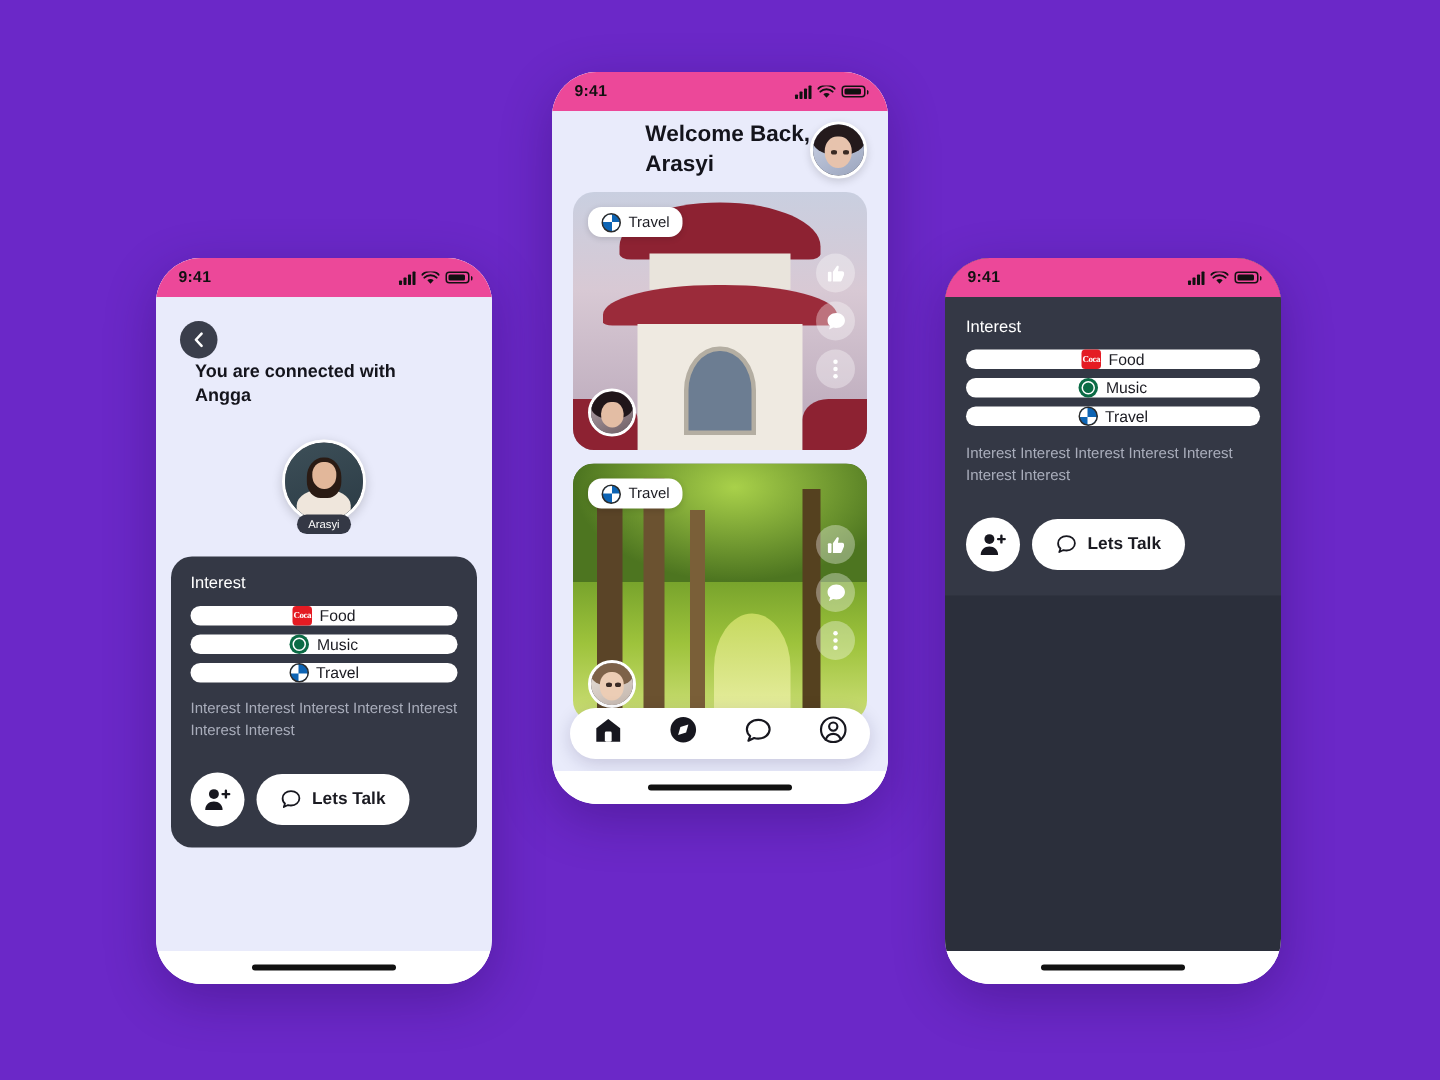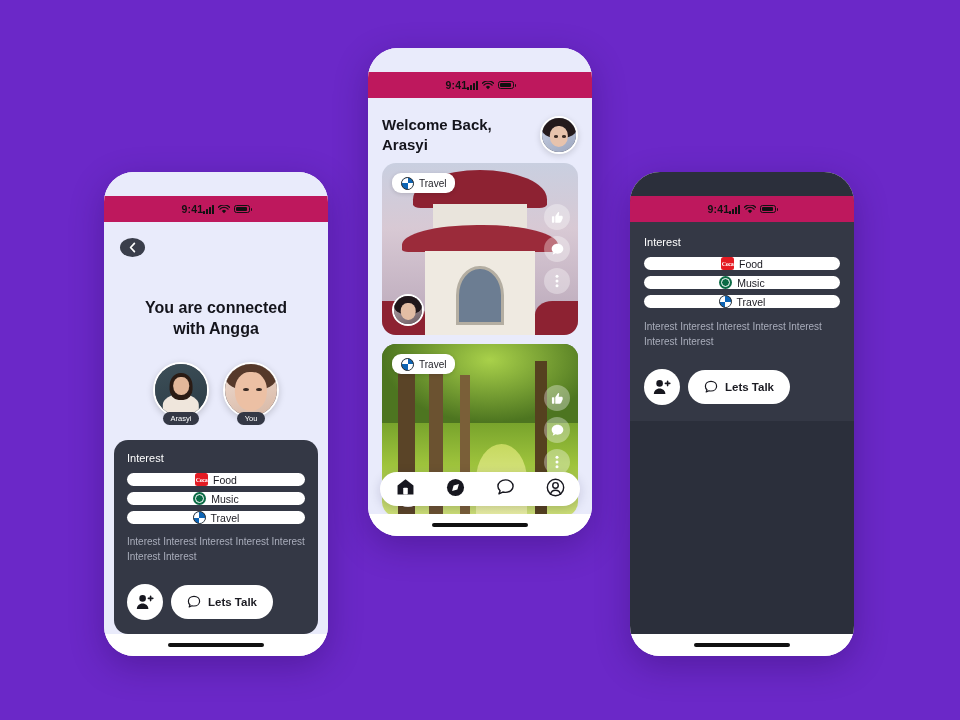--- a/index.html
+++ b/index.html
@@ -21,23 +21,23 @@
     overflow:hidden;
     display:flex; flex-direction:column;
   }
   .phone-screen {
     flex:1; display:flex; flex-direction:column;
     background:#E9EBFB; position:relative; overflow:hidden;
   }
 
   
   .statusbar {
-    height:26px; background:#be185d; flex:0 0 26px;
-    display:flex; align-items:center; justify-content:center;
-    padding:0 15px; position:relative; z-index:5;margin-top:24px;
+    height:26px; background:#ec4899; flex:0 0 26px;
+    display:flex; align-items:center; justify-content:space-between;
+    padding:0 15px; position:relative; z-index:5;
   }
   .status-time { font-size:10.5px; font-weight:700; color:#111; letter-spacing:.2px; }
   .status-icons { display:flex; align-items:center; gap:4px; }
   .sig { display:flex; align-items:flex-end; gap:1px; height:9px; }
   .sig i { width:2px; background:#111; border-radius:.5px; display:block; }
   .sig i:nth-child(1){height:3px} .sig i:nth-child(2){height:5px}
   .sig i:nth-child(3){height:7px} .sig i:nth-child(4){height:9px}
   .batt { width:16px; height:8px; border:1.2px solid #111; border-radius:2.5px; padding:1px; position:relative; }
   .batt::after{ content:""; position:absolute; right:-3px; top:2px; width:1.5px; height:3px; background:#111; border-radius:0 1px 1px 0; }
   .batt i { display:block; height:100%; width:88%; background:#111; border-radius:1px; }
@@ -87,37 +87,37 @@
   }
 
   
   #phoneLeft { left:104px; top:172px; width:224px; height:484px; }
   .back-btn {
     width:25px; height:25px; border-radius:50%; background:#3a3e4b;
     display:flex; align-items:center; justify-content:center;
     margin:16px 0 0 16px;
   }
   .connected-title {
-    text-align:center; font-size:16px; font-weight:700; color:#14141c;
-    line-height:1.35; margin-top:40px; padding:0 26px;
+    text-align:left; font-size:12px; font-weight:700; color:#14141c;
+    line-height:1.35; padding:0 26px;
   }
   .pair { display:flex; justify-content:center; gap:14px; margin-top:22px; }
   .pair-item { position:relative; display:flex; flex-direction:column; align-items:center; }
   .pair-av { width:56px; height:56px; border:2.5px solid #fff; box-shadow:0 2px 7px rgba(0,0,0,.18); }
   .pair-tag {
     position:absolute; bottom:-7px; background:#343845; color:#fff;
     font-size:7.5px; border-radius:7px; padding:2px 8px; white-space:nowrap;
   }
   #phoneLeft .interest-card { margin:22px 10px 0; }
 
   
   #phoneCenter { left:368px; top:48px; width:224px; height:488px; }
   .feed-header {
-    display:flex; align-items:center; justify-content:space-between;
-    padding:17px 14px 9px;
+    display:flex; align-items:center; justify-content:flex-end;
+    padding:6px 14px 9px;
   }
   .welcome { font-size:15px; font-weight:700; color:#14141c; line-height:1.3; }
   .header-av { width:38px; height:38px; border:2px solid #fff; box-shadow:0 2px 6px rgba(0,0,0,.15); }
   .feed { padding:0 14px; display:flex; flex-direction:column; gap:9px; }
   .post { position:relative; border-radius:14px; overflow:hidden; height:172px; }
   .post-img { position:absolute; inset:0; }
   .tag {
     position:absolute; left:10px; top:10px; background:#fff; border-radius:9px;
     height:20px; display:flex; align-items:center; gap:5px; padding:0 9px;
     font-size:10px; color:#1b1b22; box-shadow:0 1px 4px rgba(0,0,0,.15);
@@ -189,30 +189,20 @@
       <div class="pair">
         <div class="pair-item">
           <div class="av pair-av">
             <div class="bg" style="background:linear-gradient(160deg,#3d4f58,#2b3b45)"></div>
             <div class="body" style="width:70%;height:42%;background:#efe6dc"></div>
             <div class="hair" style="top:18%;width:44%;height:52%;background:#2a1b14"></div>
             <div class="face" style="top:25%;width:30%;height:34%;background:#e2b79a"></div>
           </div>
           <span class="pair-tag">Arasyi</span>
         </div>
-        <div class="pair-item">
-          <div class="av pair-av">
-            <div class="bg" style="background:linear-gradient(160deg,#f0ded4,#d7b7a4)"></div>
-            <div class="hair" style="top:-6%;width:96%;height:56%;background:#56392a"></div>
-            <div class="face" style="top:16%;width:62%;height:74%;background:#ecc0a4"></div>
-            <div class="eye" style="left:34%;top:46%;width:6px;height:3.5px"></div>
-            <div class="eye" style="left:60%;top:46%;width:6px;height:3.5px"></div>
-          </div>
-          <span class="pair-tag">You</span>
-        </div>
       </div>
 
       <div class="interest-card">
         <div class="interest-title">Interest</div>
         <div class="chips">
           <div class="chip">
             <span class="ic ic-food">
                 <b>Coca</b>
               </span>
             <span class="chip-label">Food</span>

